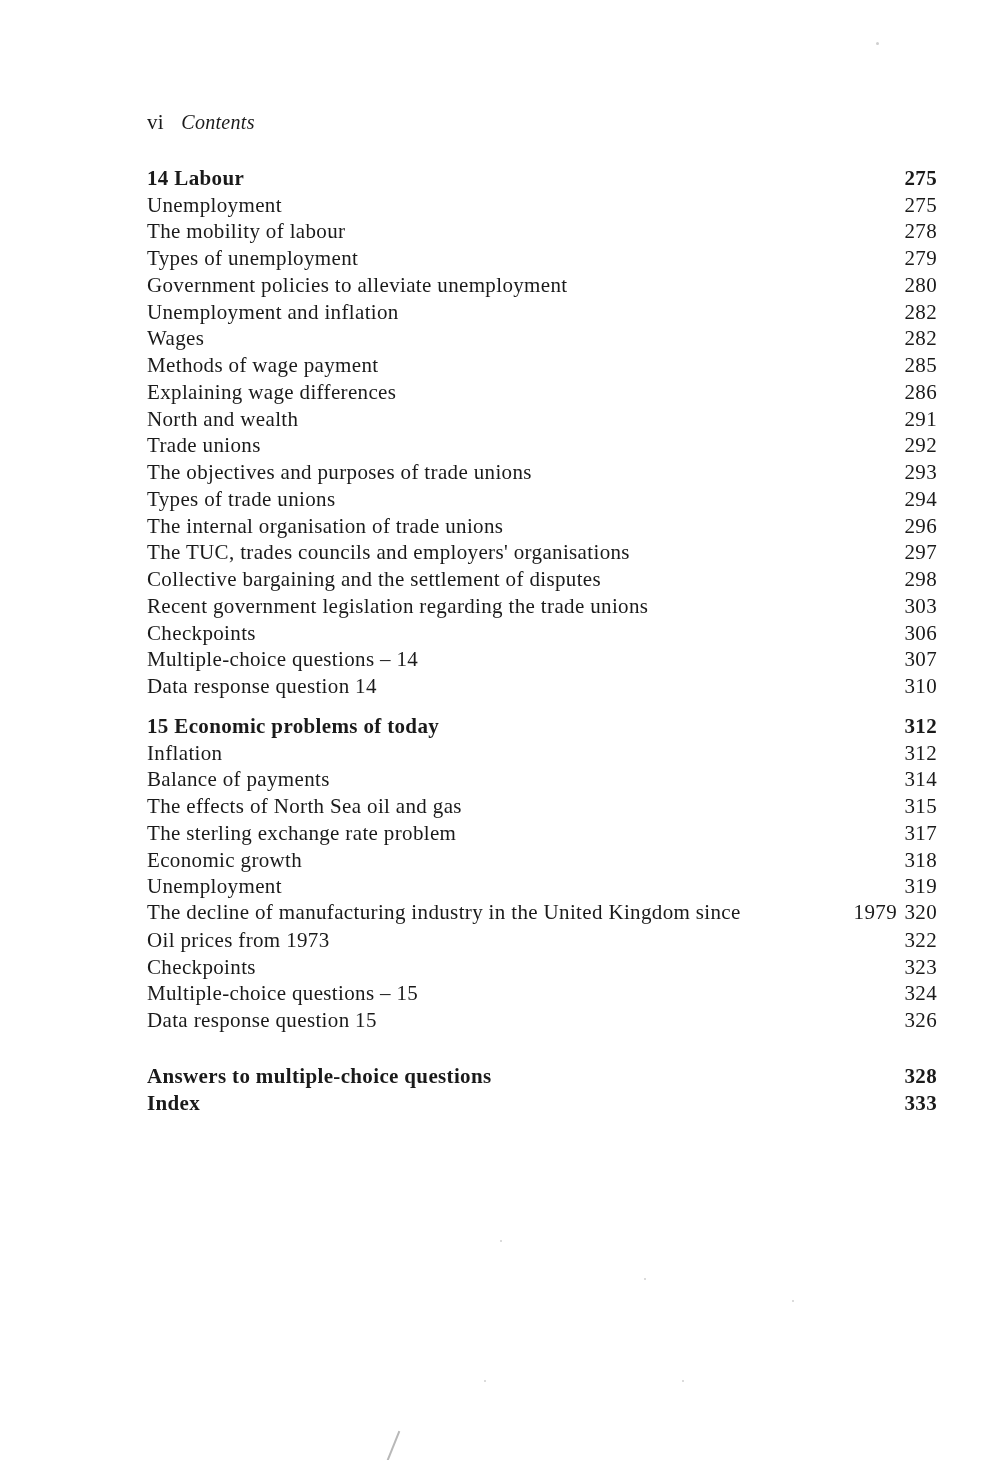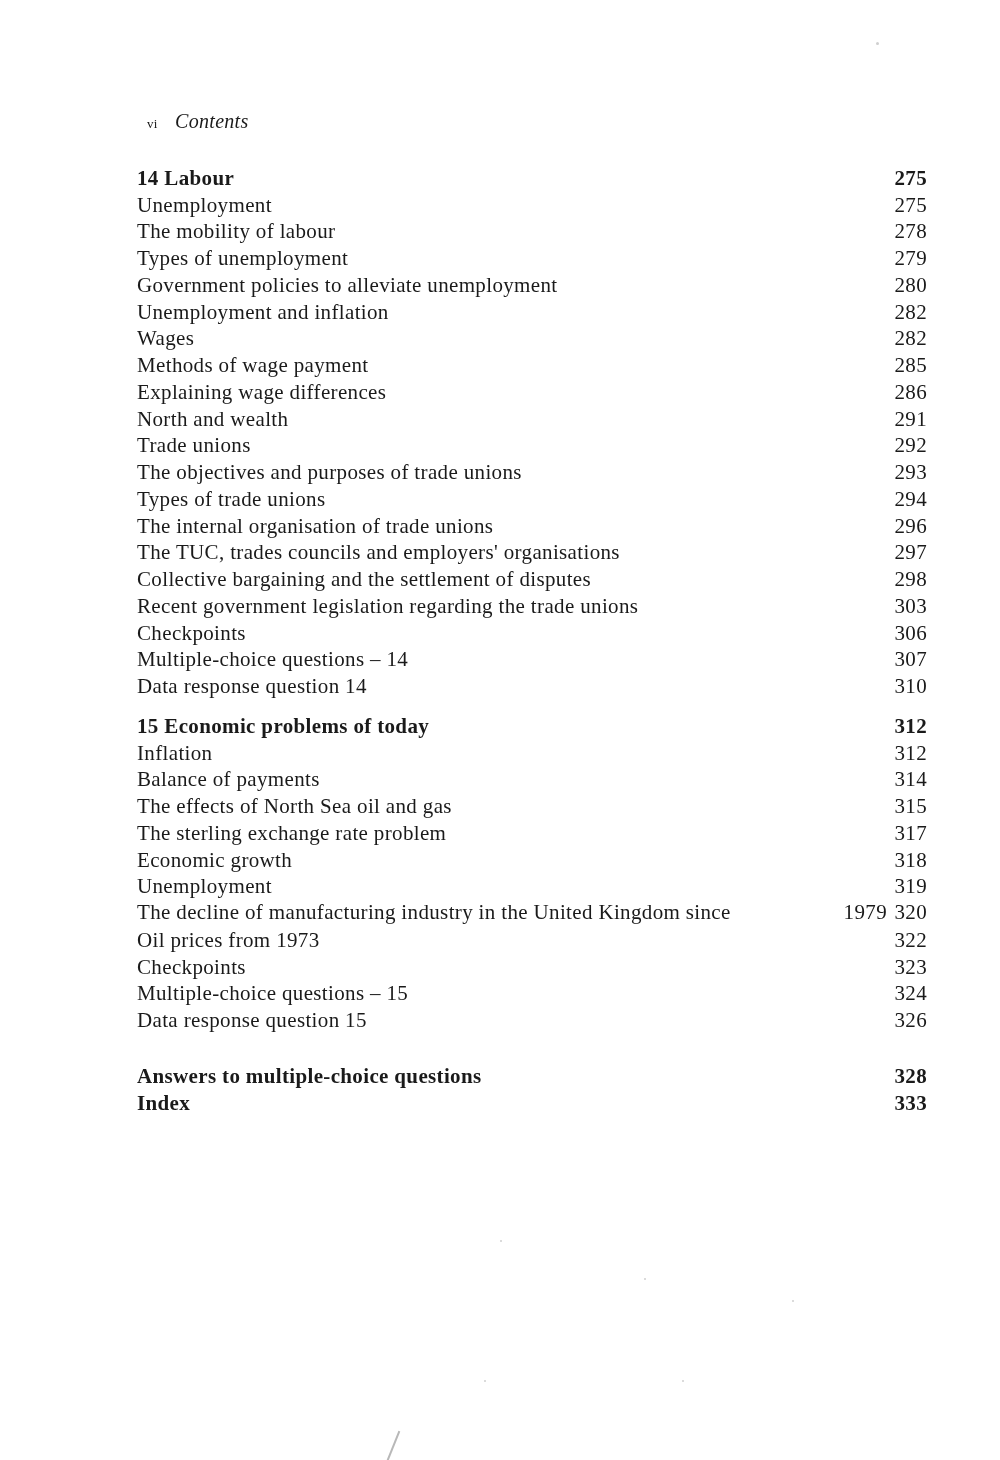--- a/index.html
+++ b/index.html
@@ -16,29 +16,29 @@
       color: #1a1a1a;
     }
     .running-head {
       position: absolute;
       left: 147px;
       top: 110px;
       font-size: 20px;
       letter-spacing: 0.3px;
     }
     .running-head .folio {
-      font-size: 13px;
+      font-size: 21px;
       margin-right: 12px;
     }
     .running-head .title {
       font-style: italic;
     }
     .toc {
       position: absolute;
-      left: 137px;
+      left: 147px;
       top: 164px;
       width: 790px;
     }
     .row {
       display: flex;
       justify-content: space-between;
       align-items: flex-end;
       height: 26.75px;
       font-size: 21px;
       line-height: 26px;

